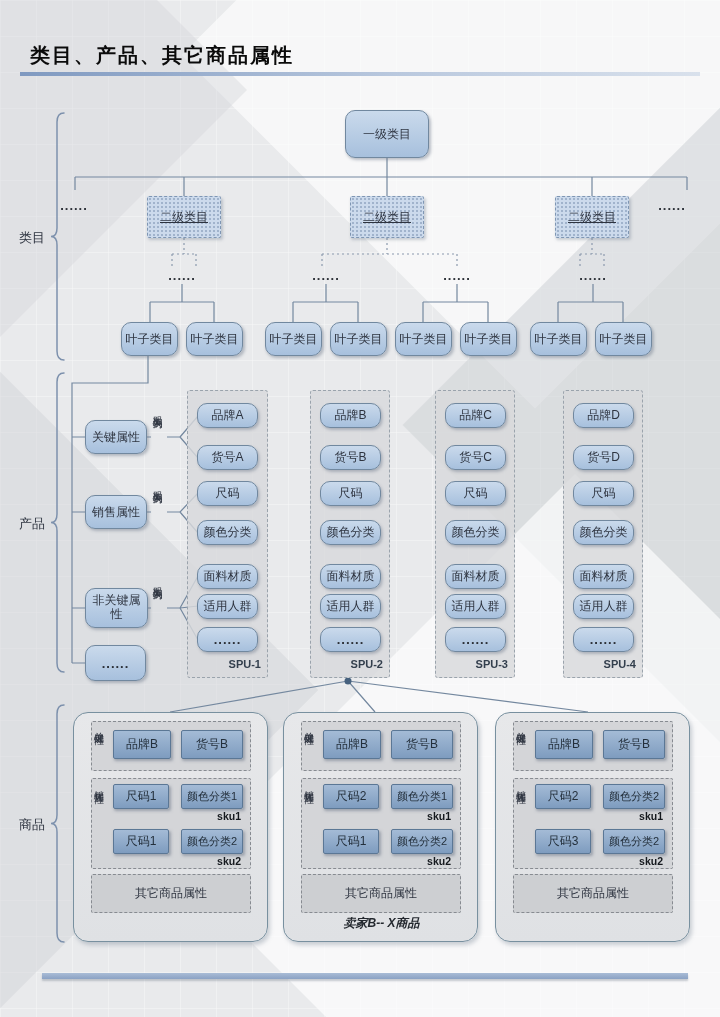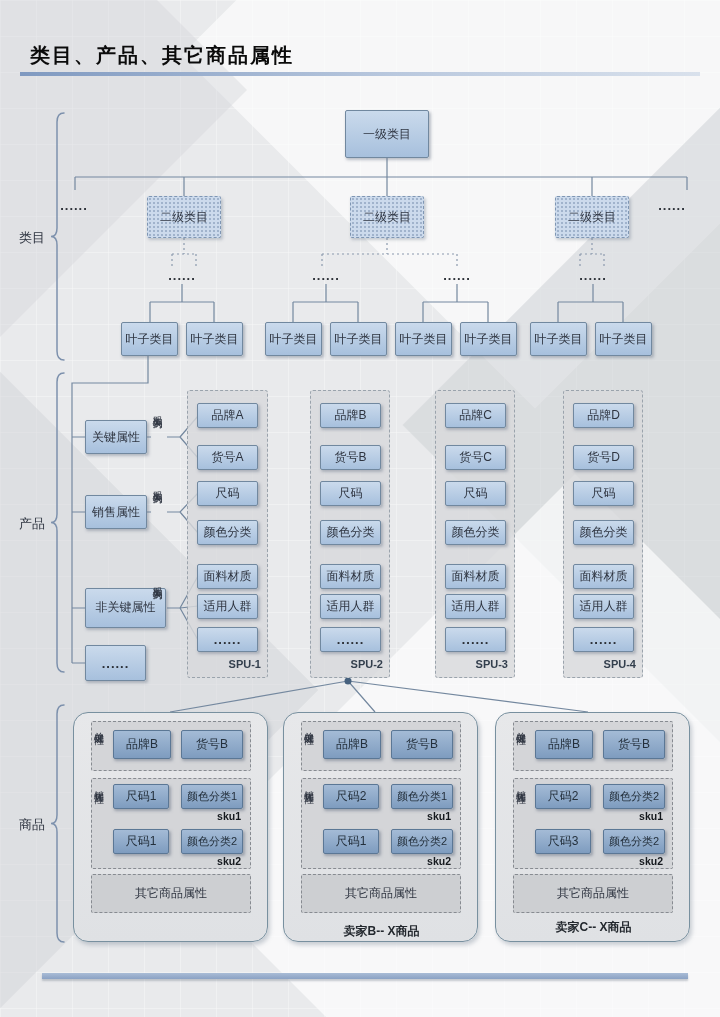--- a/index.html
+++ b/index.html
@@ -12,26 +12,26 @@
   .dia{position:absolute;transform:rotate(45deg);z-index:0;}
   .d1{left:285px;top:-195px;width:500px;height:500px;background:rgba(255,255,255,.62);}
   .d2{left:295px;top:590px;width:560px;height:560px;background:rgba(255,255,255,.66);}
   .d3{left:500px;top:190px;width:470px;height:470px;background:rgba(206,209,213,.55);}
   .d4{left:-225px;top:465px;width:450px;height:450px;background:rgba(209,212,216,.5);}
   .d5{left:-260px;top:-120px;width:420px;height:420px;background:rgba(212,215,219,.45);}
   svg.wires{position:absolute;left:0;top:0;z-index:1;}
   .node{position:absolute;z-index:2;box-sizing:border-box;display:flex;align-items:center;
     justify-content:center;text-align:center;}
   .box{background:linear-gradient(180deg,#cadaec,#a7c0dd);border:1.3px solid #71889f;
-    border-radius:2px;box-shadow:1.5px 2px 3px rgba(110,122,140,.45);font-size:12px;}
+    border-radius:10px;box-shadow:1.5px 2px 3px rgba(110,122,140,.45);font-size:12px;}
   .boxd{background:linear-gradient(180deg,#a4bbd6,#7e9cbf);border:1.3px solid #5b7795;
     border-radius:2px;box-shadow:1.5px 2px 3px rgba(100,112,130,.5);font-size:12px;color:#24303c;}
   .lvl2{background-color:#ccdaec;border:1.5px dashed #7f96b3;border-radius:2px;font-size:12px;
     background-image:radial-gradient(rgba(96,120,155,.4) 1px,transparent 1.2px);
-    background-size:4px 4px;box-shadow:1.5px 2px 3px rgba(110,122,140,.35);}
+    background-size:4px 4px;box-shadow:1.5px 2px 3px rgba(110,122,140,.35);text-decoration:underline;}
   .dashcol{background:rgba(216,217,220,.82);border:1.6px dashed #9aa3ac;border-radius:3px;}
   .seller{background:linear-gradient(180deg,#e7e8ea,#dfe1e4);border:1.5px solid #78909f;
     border-radius:15px;box-shadow:2px 3px 4px rgba(110,122,140,.35);}
   .sub{position:absolute;box-sizing:border-box;background:rgba(209,211,214,.9);
     border:1.4px dashed #878b91;border-radius:2px;}
   .vlabel{position:absolute;writing-mode:vertical-rl;text-orientation:upright;
     font-size:10px;line-height:1.15;color:#2e3440;letter-spacing:1px;z-index:3;}
   .note{position:absolute;writing-mode:vertical-rl;text-orientation:upright;
     font-size:10px;line-height:1.1;color:#2e3440;letter-spacing:1px;z-index:2;}
   .ellip{font-weight:bold;font-size:13px;letter-spacing:1px;color:#2b2f36;}
@@ -125,21 +125,21 @@
   <div class="node box" style="left:330px;top:322px;width:57px;height:34px;">叶子类目</div>
   <div class="node box" style="left:395px;top:322px;width:57px;height:34px;">叶子类目</div>
   <div class="node box" style="left:460px;top:322px;width:57px;height:34px;">叶子类目</div>
   <div class="node box" style="left:530px;top:322px;width:57px;height:34px;">叶子类目</div>
   <div class="node box" style="left:595px;top:322px;width:57px;height:34px;">叶子类目</div>
 
   <div class="node box" style="left:85px;top:420px;width:62px;height:34px;">关键属性</div>
   <div class="note" style="left:152px;top:408px;height:60px;">服装为例</div>
   <div class="node box" style="left:85px;top:495px;width:62px;height:34px;">销售属性</div>
   <div class="note" style="left:152px;top:483px;height:60px;">服装为例</div>
-  <div class="node box" style="left:85px;top:588px;width:81px;height:40px;line-height:1.15;padding:1px;">非关键属性</div>
+  <div class="node box" style="left:85px;top:588px;width:63px;height:40px;line-height:1.15;padding:1px;">非关键属性</div>
   <div class="note" style="left:152px;top:579px;height:60px;">服装为例</div>
   <div class="node box ellip" style="left:85px;top:645px;width:61px;height:36px;">......</div>
 
   <div class="node dashcol" style="left:187px;top:390px;width:81px;height:288px;"></div>
   <div class="node dashcol" style="left:310px;top:390px;width:80px;height:288px;"></div>
   <div class="node dashcol" style="left:435px;top:390px;width:80px;height:288px;"></div>
   <div class="node dashcol" style="left:563px;top:390px;width:80px;height:288px;"></div>
 
   <div class="node box" style="left:197px;top:403px;width:61px;height:25px;">品牌A</div>
   <div class="node box" style="left:197px;top:445px;width:61px;height:25px;">货号A</div>
@@ -200,32 +200,31 @@
     <div class="inbox boxd" style="left:107px;top:17px;width:62px;height:29px;">货号B</div>
     <div class="sub" style="left:17px;top:65px;width:160px;height:91px;"></div>
     <div class="vlabel" style="left:19px;top:70px;">销售属性</div>
     <div class="inbox boxd" style="left:39px;top:71px;width:56px;height:25px;">尺码2</div>
     <div class="inbox boxd" style="left:107px;top:71px;width:62px;height:25px;font-size:11px;">颜色分类1</div>
     <div class="skuid" style="left:95px;top:97px;width:72px;">sku1</div>
     <div class="inbox boxd" style="left:39px;top:116px;width:56px;height:25px;">尺码1</div>
     <div class="inbox boxd" style="left:107px;top:116px;width:62px;height:25px;font-size:11px;">颜色分类2</div>
     <div class="skuid" style="left:95px;top:142px;width:72px;">sku2</div>
     <div class="sub" style="left:17px;top:161px;width:160px;height:39px;background:rgba(203,205,209,.95);display:flex;align-items:center;justify-content:center;font-size:12px;">其它商品属性</div>
-    <div class="sname" style="top:210px;">卖家B-- X商品</div>
+    <div class="sname" style="top:202px;font-style:italic;">卖家B-- X商品</div>
   </div>
 
   <div class="node seller" style="left:495px;top:712px;width:195px;height:230px;">
     <div class="sub" style="left:17px;top:8px;width:160px;height:50px;"></div>
     <div class="vlabel" style="left:19px;top:11px;">关键属性</div>
     <div class="inbox boxd" style="left:39px;top:17px;width:58px;height:29px;">品牌B</div>
     <div class="inbox boxd" style="left:107px;top:17px;width:62px;height:29px;">货号B</div>
     <div class="sub" style="left:17px;top:65px;width:160px;height:91px;"></div>
     <div class="vlabel" style="left:19px;top:70px;">销售属性</div>
     <div class="inbox boxd" style="left:39px;top:71px;width:56px;height:25px;">尺码2</div>
     <div class="inbox boxd" style="left:107px;top:71px;width:62px;height:25px;font-size:11px;">颜色分类2</div>
     <div class="skuid" style="left:95px;top:97px;width:72px;">sku1</div>
     <div class="inbox boxd" style="left:39px;top:116px;width:56px;height:25px;">尺码3</div>
     <div class="inbox boxd" style="left:107px;top:116px;width:62px;height:25px;font-size:11px;">颜色分类2</div>
     <div class="skuid" style="left:95px;top:142px;width:72px;">sku2</div>
     <div class="sub" style="left:17px;top:161px;width:160px;height:39px;background:rgba(203,205,209,.95);display:flex;align-items:center;justify-content:center;font-size:12px;">其它商品属性</div>
-    <div class="sname" style="top:206px;">卖家C-- X商品</div>
   </div>
 </div>
 
 </body></html>

